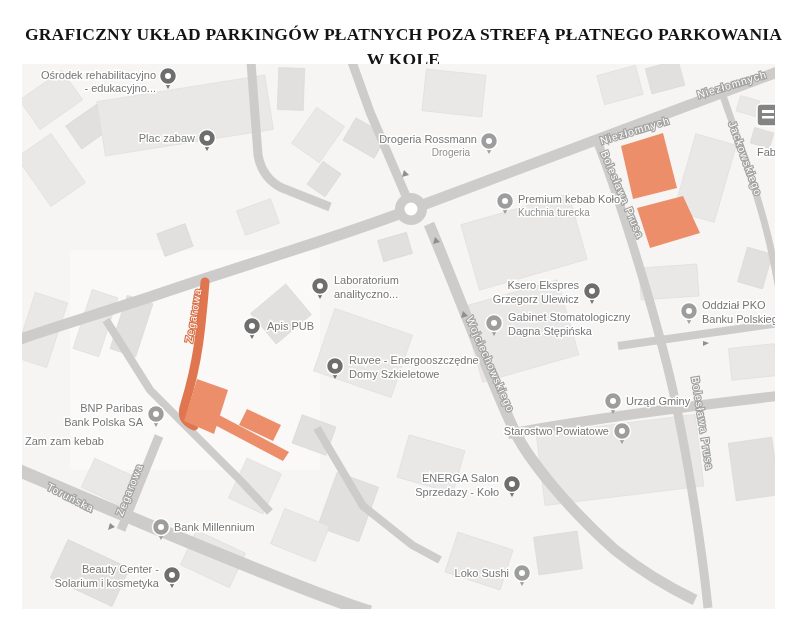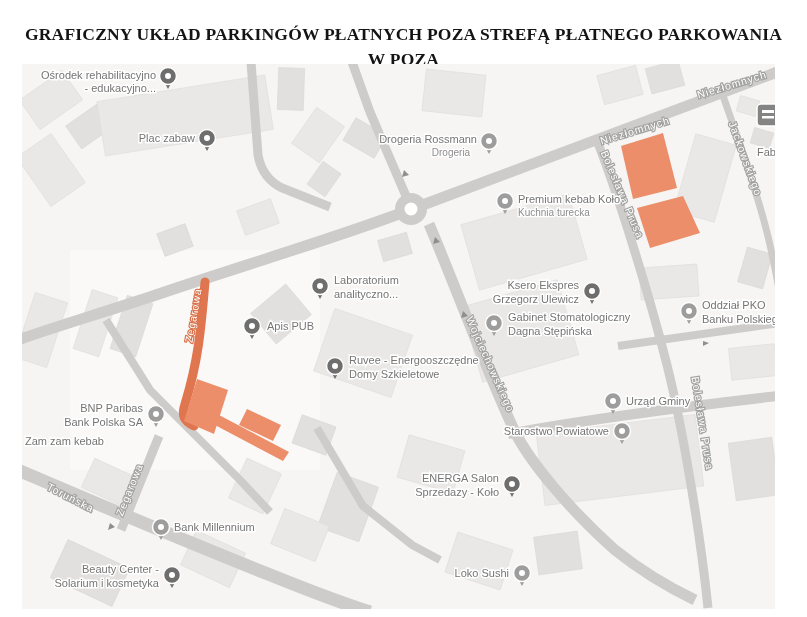--- a/index.html
+++ b/index.html
@@ -20,21 +20,21 @@
   .pin-dark{fill:var(--pin-dark,#6e6e6e);}
   .pin-light{fill:var(--pin-light,#9d9d9d);}
   .parking{fill:var(--parking,#ec8e6a);}
   .arrow{fill:#8f8f8f;}
 </style>
 </head>
 <body>
 
 <div class="title">
   <div>GRAFICZNY UKŁAD PARKINGÓW PŁATNYCH POZA STREFĄ PŁATNEGO PARKOWANIA</div>
-  <div>W POZA</div>
+  <div>W KOLE</div>
 </div>
 
 <svg width="807" height="617" viewBox="0 0 807 617">
   <defs>
     <clipPath id="mapclip">
         <rect x="22" y="64" width="753" height="545"></rect>
       </clipPath>
   </defs>
   <g clip-path="url(#mapclip)">
 

